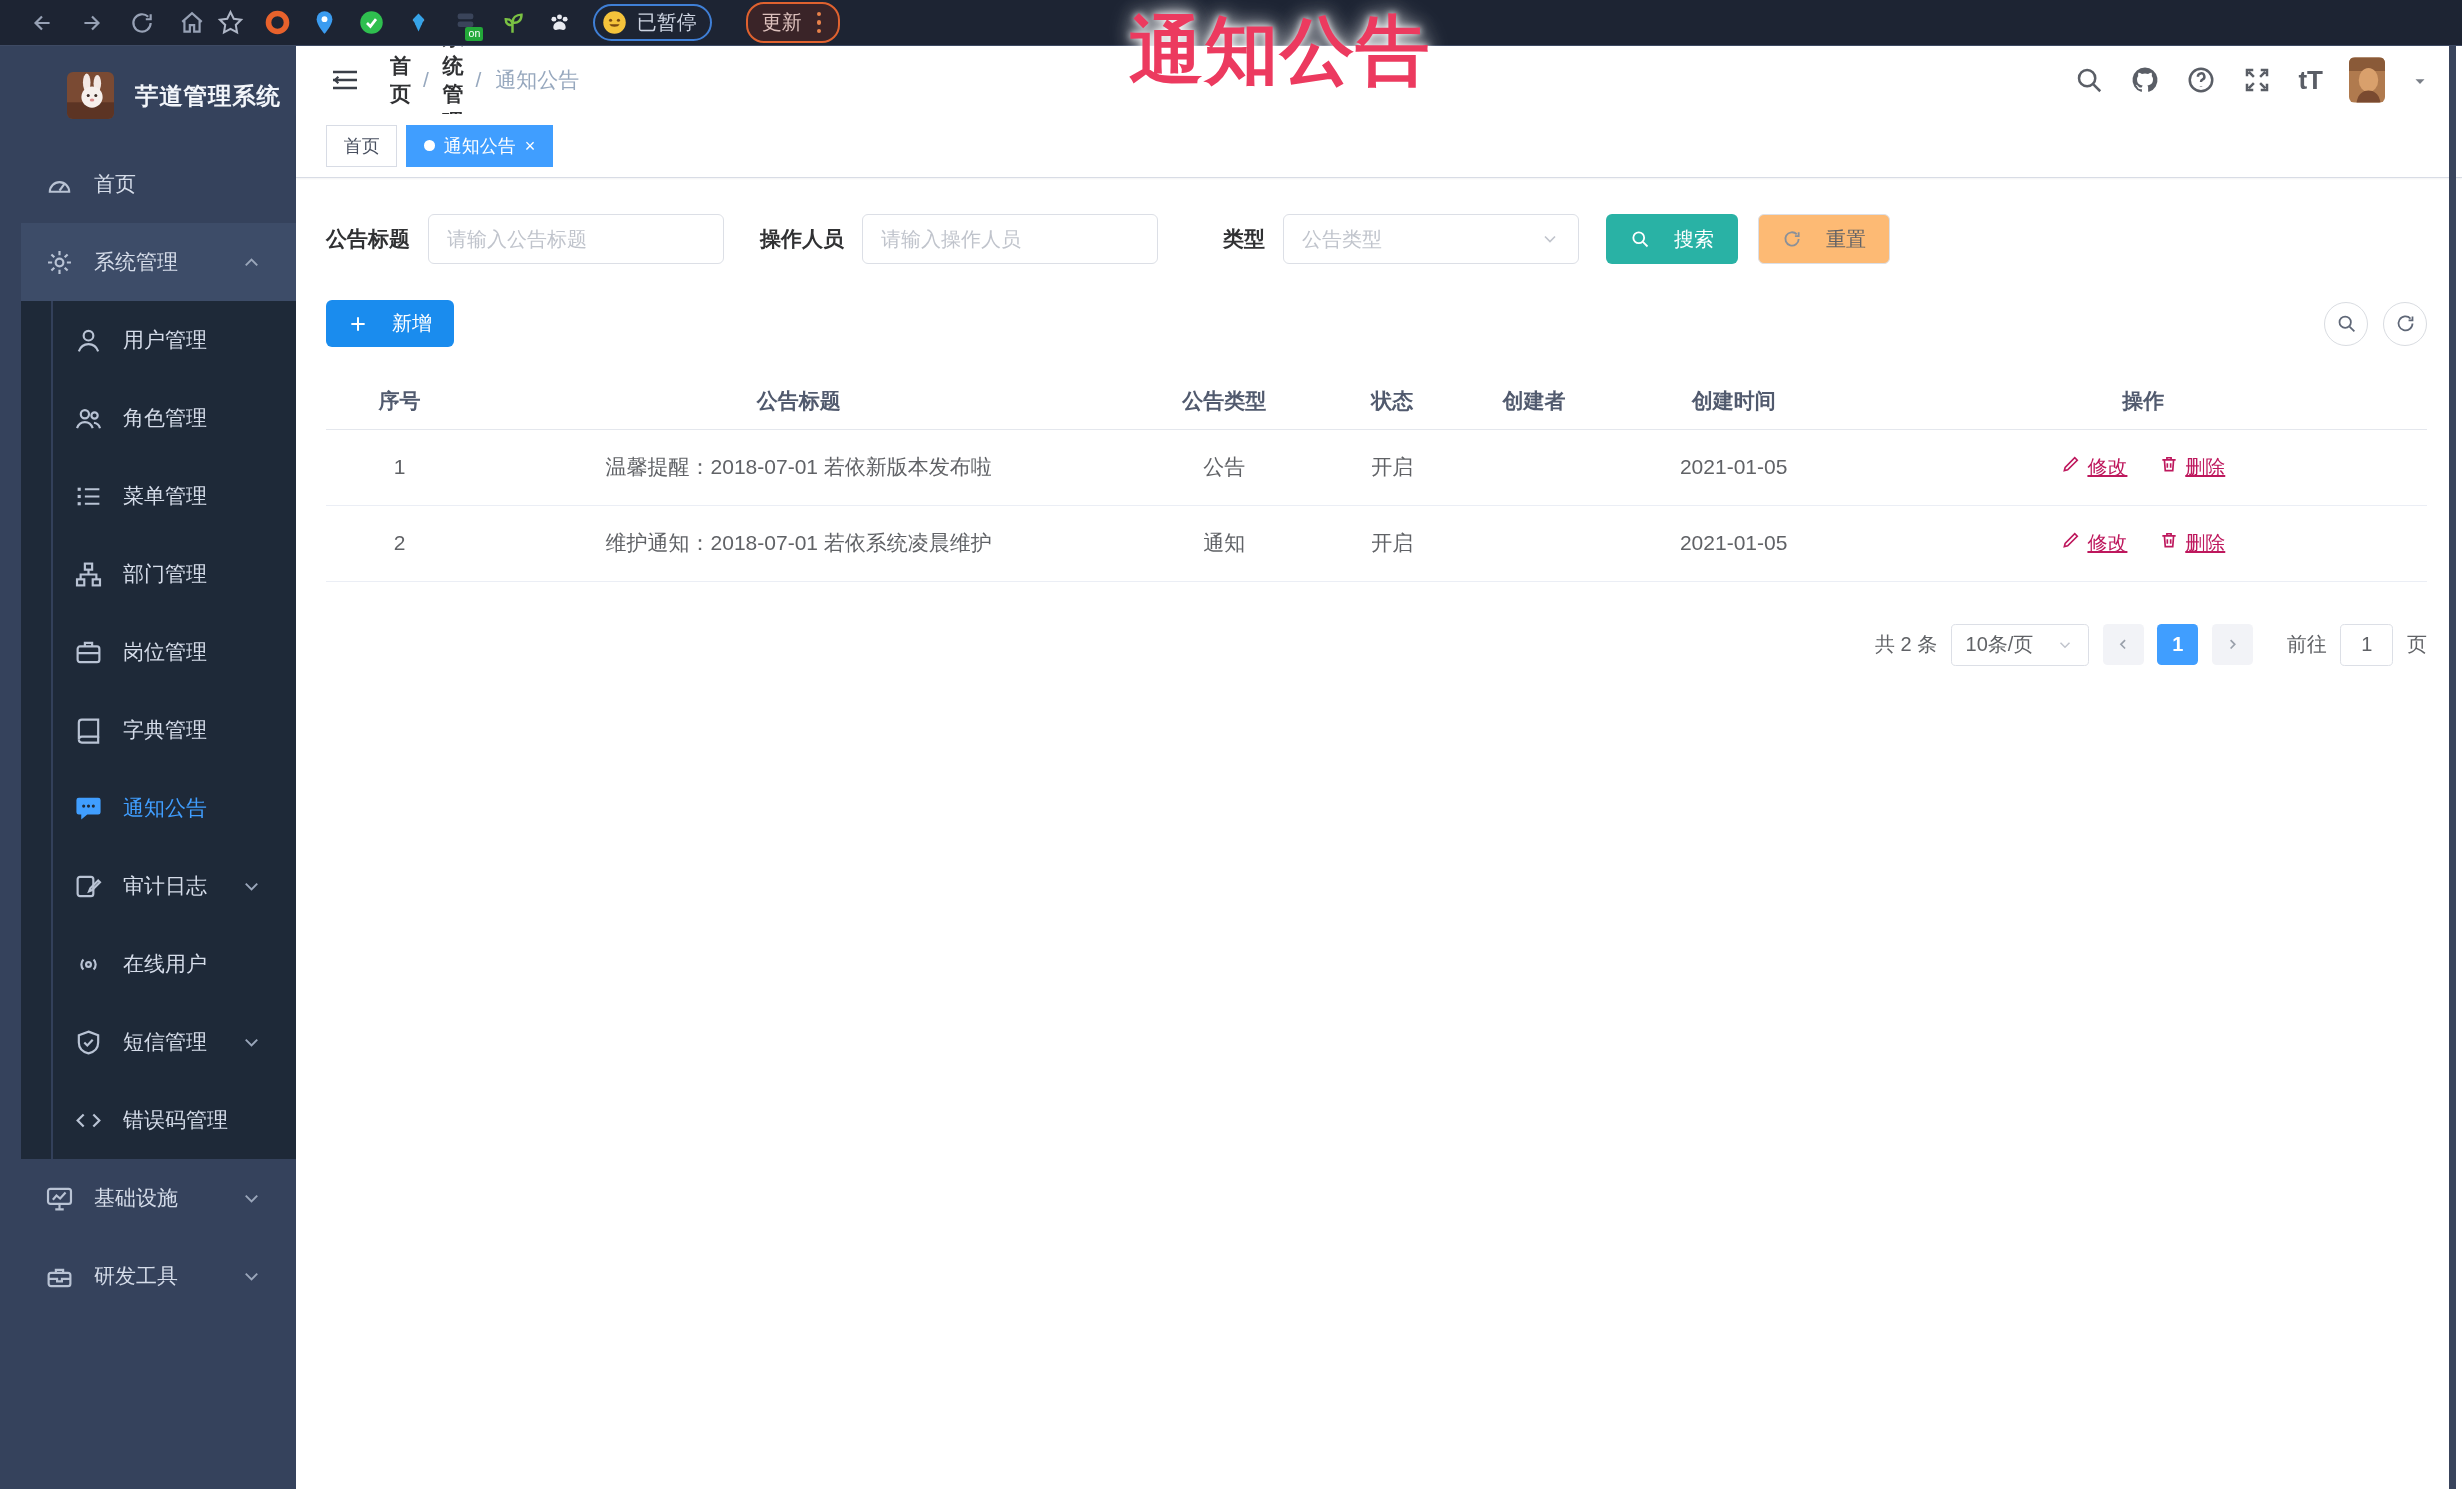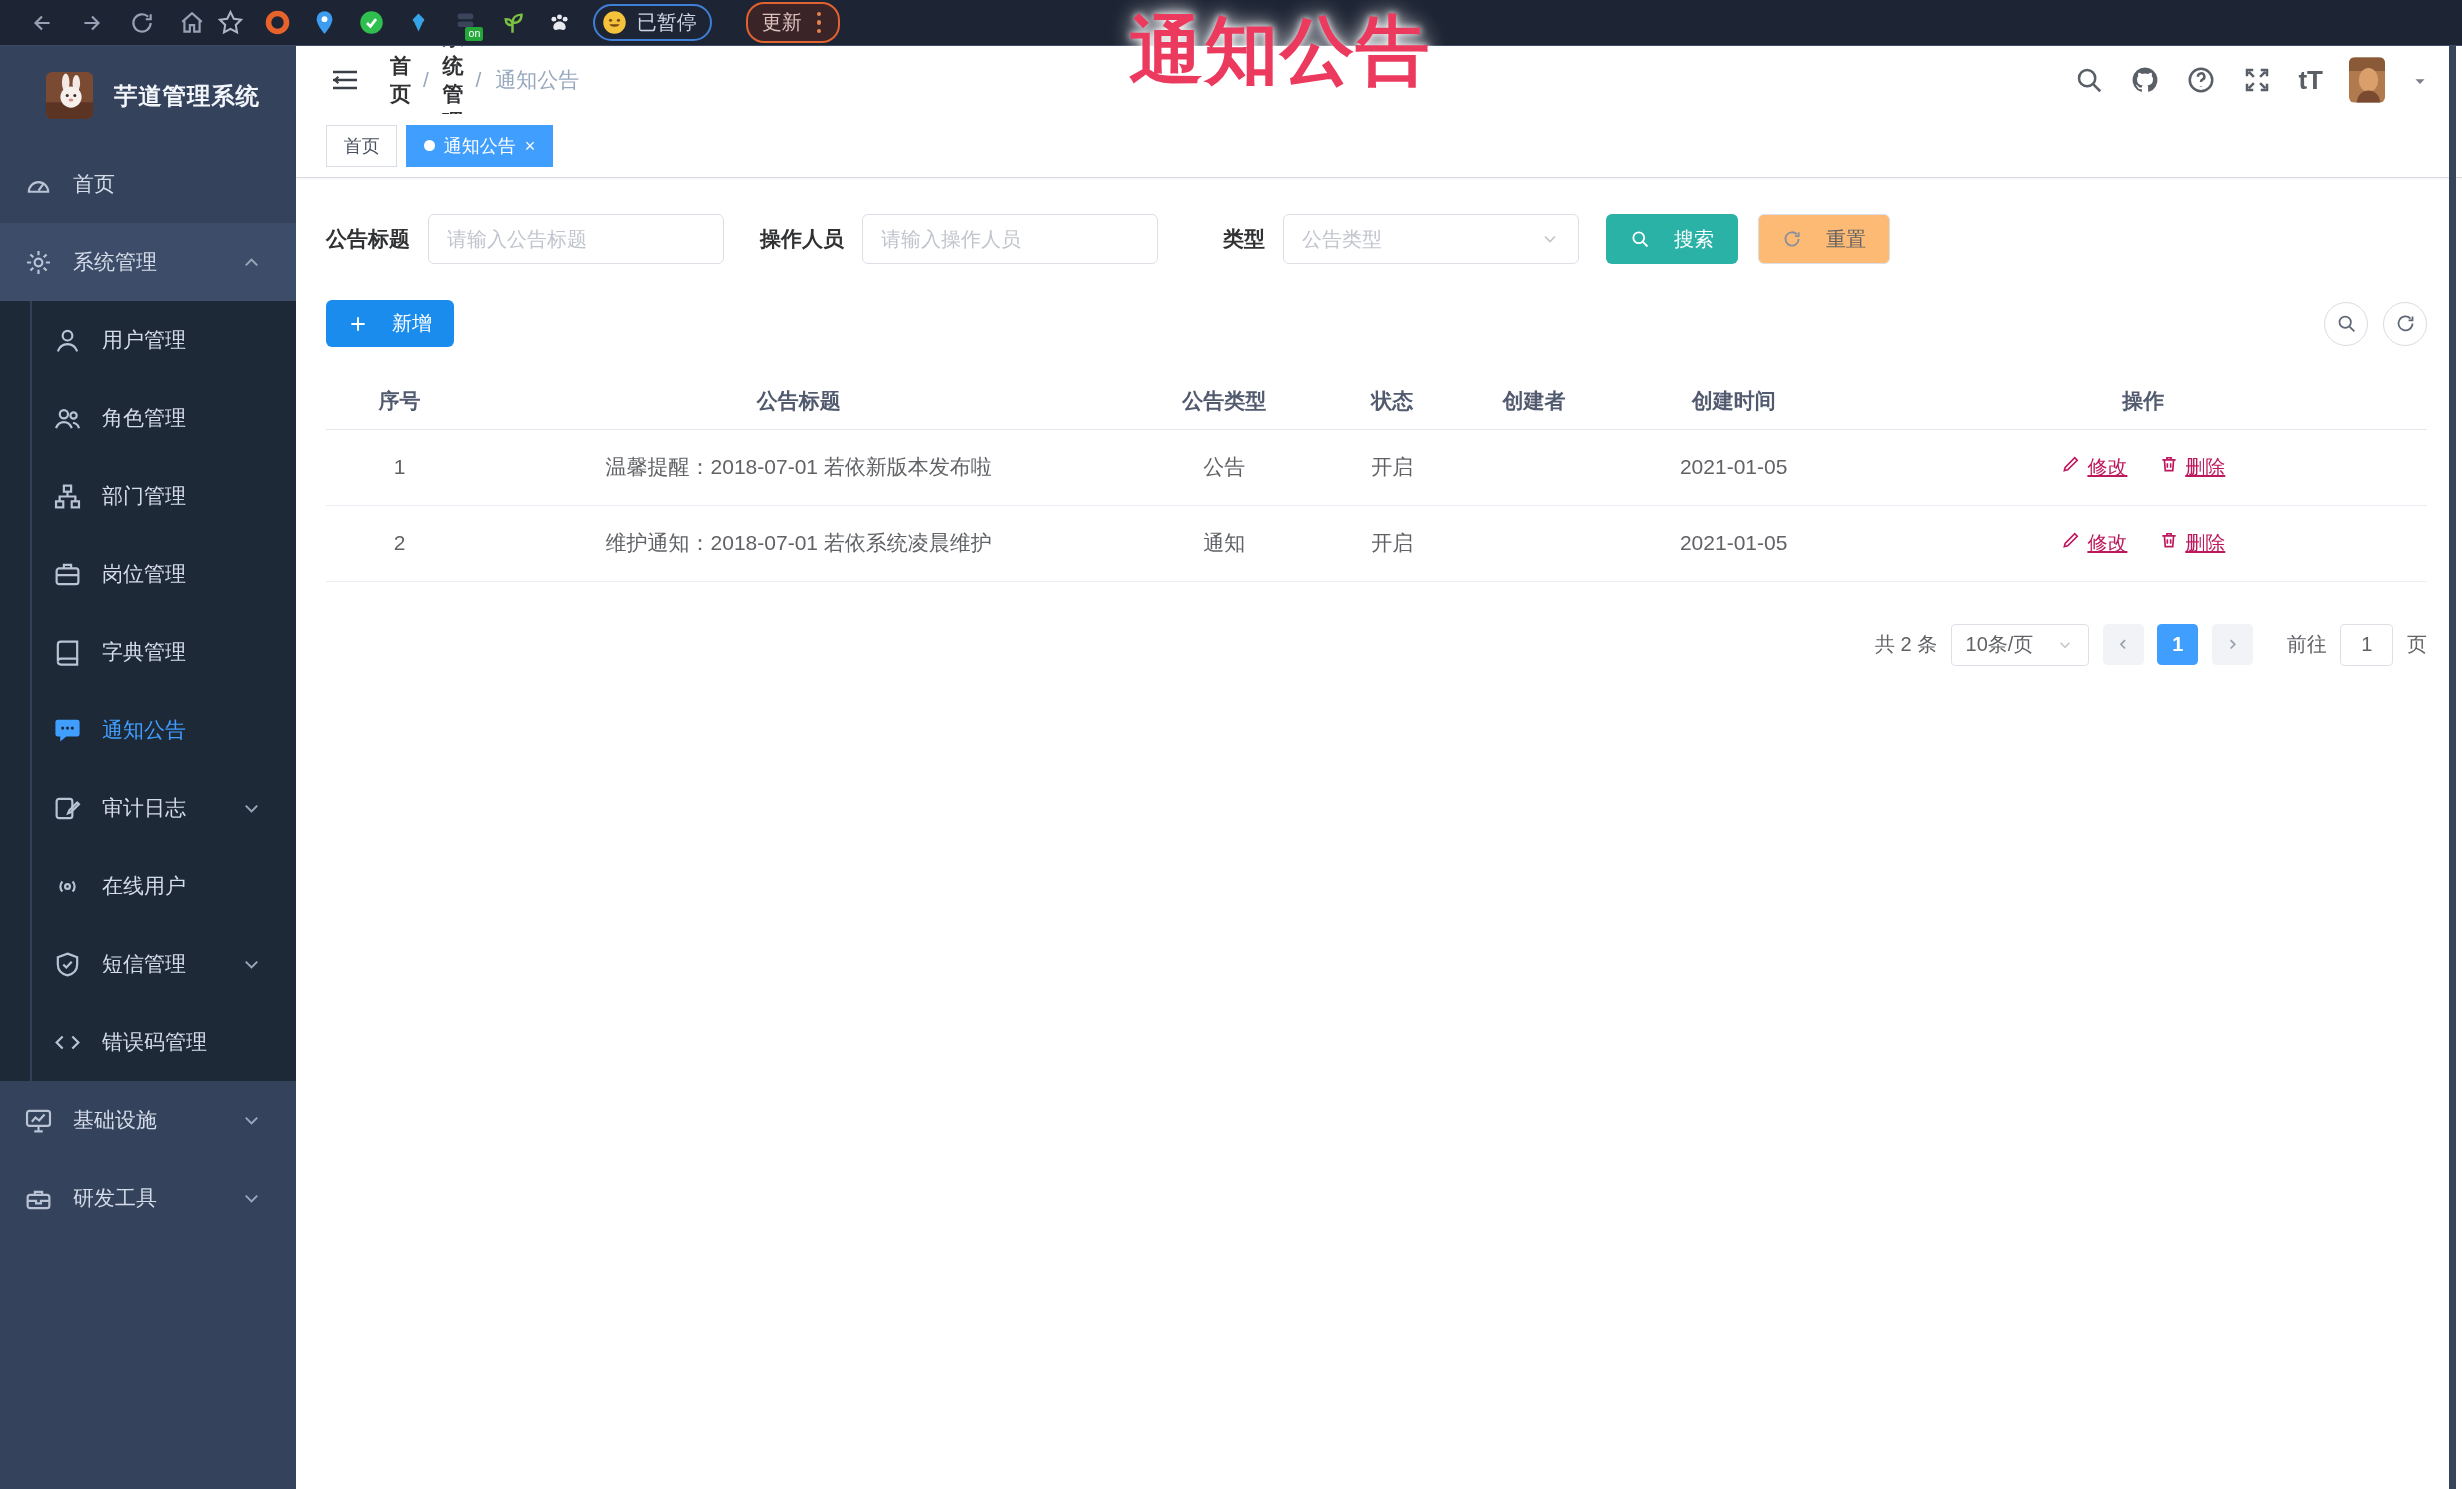--- a/index.html
+++ b/index.html
@@ -31,21 +31,21 @@
   .update-btn { display:flex; align-items:center; border:2.3px solid #e0622f; border-radius:18px;
     background:#3a2428; padding:4.6px 13.7px; margin-left:13.7px; gap:12px; }
   .update-label { color:#dcc0bc; font-size:20px; }
   .kebab { display:flex; flex-direction:column; gap:3.8px; padding:0 3px; }
   .kebab i { width:4.6px; height:4.6px; border-radius:50%; background:#e8824a; display:block; }
 
   
   .app { position:absolute; top:46px; left:0; right:0; bottom:0; display:flex; }
 
   
-  .sidebar { width:296px; flex:none; background:#35425c; color:#cfd7e6; overflow:hidden; }
+  .sidebar { width:296px; flex:none; background:#35425c; color:#cfd7e6; overflow:hidden;padding-left:21px; }
   .logo-row { height:99px; display:flex; align-items:center; padding:0 0 0 46px; gap:21px; }
   .logo-img { width:47px; height:47px; border-radius:6px; flex:none; overflow:hidden; }
   .logo-title { color:#f2f5fa; font-size:23.5px; font-weight:bold; letter-spacing:0.8px; }
   .s-item { height:78px; display:flex; align-items:center; padding-left:24px; cursor:pointer; position:relative; }
   .s-item .s-ic { width:29px; height:29px; flex:none; margin-right:20px; color:#b9c3d4; }
   .s-item .s-ic svg { width:100%; height:100%; }
   .s-lbl { font-size:21px; color:#d5dce9; }
   .s-item.parent-open { background:#3d4c68; }
   .submenu { background:#1e2938; position:relative; }
   .submenu::before { content:""; position:absolute; left:30px; top:0; bottom:0; width:2.3px; background:#33405a; }
@@ -276,20 +276,29 @@
           <span class="s-lbl">用户管理</span>
         </div>
         <div class="s-item">
           <span class="s-ic"><svg viewBox="0 0 24 24" fill="none" stroke="currentColor" stroke-width="1.8">
                 <circle cx="9" cy="8.5" r="3.4"></circle>
                 <path d="M2.5 20c1.2-3.4 4-5 6.5-5s5.3 1.6 6.5 5"></path>
                 <circle cx="17" cy="9.5" r="2.6"></circle>
                 <path d="M16.5 15.5c2.6.3 4.3 1.7 5 4.5"></path>
               </svg></span>
           <span class="s-lbl">角色管理</span>
+        </div>
+        <div class="s-item">
+          <span class="s-ic"><svg viewBox="0 0 24 24" fill="none" stroke="currentColor" stroke-width="1.8">
+                <path d="M9 6h12M9 12h12M9 18h12"></path>
+                <rect x="3" y="4.7" width="2.6" height="2.6" fill="currentColor" stroke="none"></rect>
+                <rect x="3" y="10.7" width="2.6" height="2.6" fill="currentColor" stroke="none"></rect>
+                <rect x="3" y="16.7" width="2.6" height="2.6" fill="currentColor" stroke="none"></rect>
+              </svg></span>
+          <span class="s-lbl">菜单管理</span>
         </div>
         <div class="s-item">
           <span class="s-ic"><svg viewBox="0 0 24 24" fill="none" stroke="currentColor" stroke-width="1.8">
                 <rect x="9" y="3" width="6" height="5"></rect>
                 <rect x="2.5" y="16" width="6" height="5"></rect>
                 <rect x="15.5" y="16" width="6" height="5"></rect>
                 <path d="M12 8v4M5.5 16v-4h13v4"></path>
               </svg></span>
           <span class="s-lbl">部门管理</span>
         </div>

